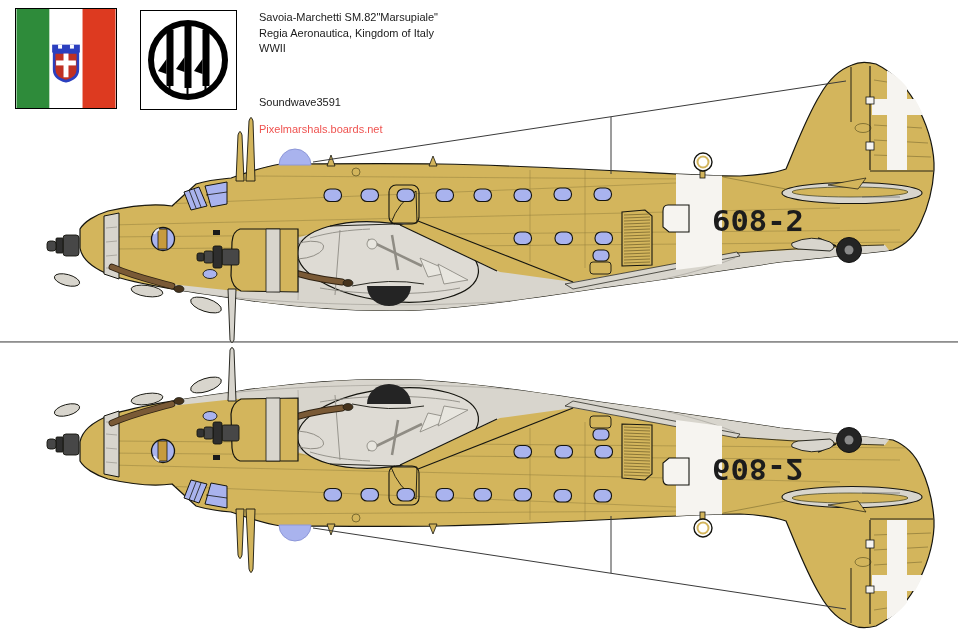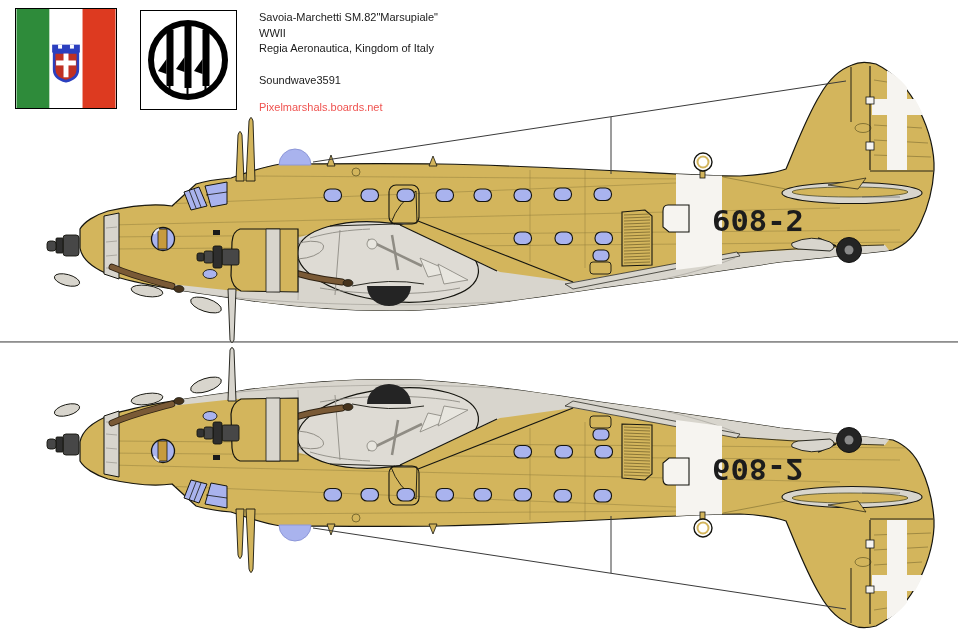--- a/index.html
+++ b/index.html
@@ -1,21 +1,21 @@
 <!DOCTYPE html>
 <html style="--camouflage-tan: #d3b55c; --belly-gray: #d8d5cd; --window-blue: #a9b3ee; --band-white: #f6f4f0; --flag-green: #2e8b3a; --flag-red: #dd3a20; --shield-red: #c03123; --shield-blue: #2b3fbf; --link-red: #ef5350; --divider-gray: #8f8f8f; --panel-line-tan: #8f7c3a;"><head>
 <meta charset="utf-8">
 <style>
   html,body{margin:0;padding:0;background:#ffffff;}
   .stage{position:relative;width:958px;height:634px;background:#fff;overflow:hidden;
          font-family:"Liberation Sans",sans-serif;}
   .hdr-flag{position:absolute;left:15px;top:8px;width:102px;height:101px;border:1px solid #000;box-sizing:border-box;}
   .hdr-roundel{position:absolute;left:140px;top:10px;width:97px;height:100px;border:1px solid #000;box-sizing:border-box;background:#fff;}
   .hdr-info{position:absolute;left:259px;top:10px;width:300px;color:#1a1a1a;font-size:11px;line-height:15.5px;}
-  .hdr-credit{margin-top:16px;}
+  .hdr-credit{margin-top:38px;}
   .hdr-link{color:var(--link-red,#ef5350);margin-top:12px;}
   svg{display:block;}
   .art{position:absolute;left:0;top:0;}
   .f-tan{fill:var(--camouflage-tan,#d3b55c);}
   .f-gray{fill:var(--belly-gray,#d8d5cd);}
   .f-gray2{fill:#dedbd4;}
   .f-blue{fill:var(--window-blue,#a9b3ee);}
   .f-white{fill:var(--band-white,#f6f4f0);}
   .f-dark{fill:#474747;} .f-darker{fill:#2e2e2e;}
   .f-tire{fill:#242424;}
@@ -62,22 +62,22 @@
         <polygon points="61.5,48 53,60 61.5,63"></polygon>
         <rect x="27.5" y="75" width="2" height="9"></rect>
         <rect x="45.5" y="77" width="2" height="9"></rect>
         <rect x="63.5" y="75" width="2" height="9"></rect>
       </g>
     </svg>
   </div>
 
   <div class="hdr-info">
     <div>Savoia-Marchetti SM.82"Marsupiale"</div>
+    <div>Regia Aeronautica, Kingdom of Italy</div>
     <div>WWII</div>
-    <div>Regia Aeronautica, Kingdom of Italy</div>
     <div class="hdr-credit">Soundwave3591</div>
     <div class="hdr-link">Pixelmarshals.boards.net</div>
   </div>
 
   <svg class="art" width="958" height="634" viewBox="0 0 958 634">
     <defs>
       <path id="fusepath" d="M80,229 C84,222 95,215 108,211 C130,206 152,203 172,206
         L196,184 C205,181 220,179 231,178 C248,172 262,167 281,164
         C320,164 380,163 440,164 C500,165 560,168 620,171 C660,173 700,176 740,176
         C760,175 775,173 786,169

